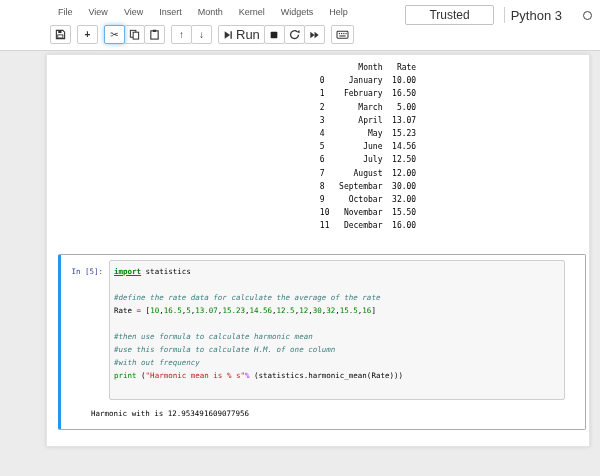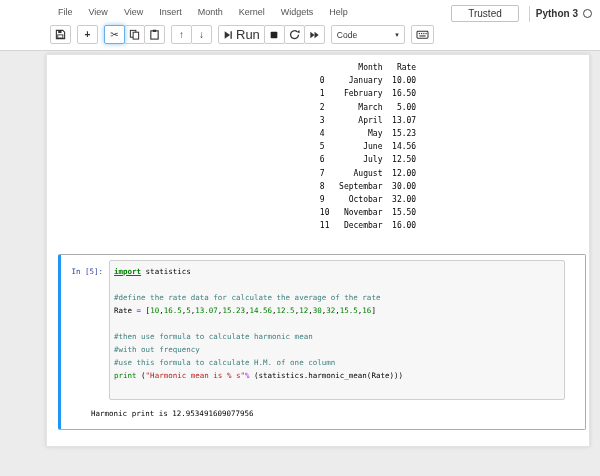--- a/index.html
+++ b/index.html
@@ -4,24 +4,24 @@
 <style>
   * { margin:0; padding:0; box-sizing:border-box; }
   html,body { width:600px; height:476px; overflow:hidden; background:#ececec;
               font-family:"Liberation Sans", sans-serif; }
 
   
   .nb-header { background:#fff; border-bottom:1px solid #d4d4d4; position:relative; }
   .menubar { display:flex; align-items:flex-start; padding:7px 0 5px 50px; }
   .menu-item { font-size:9px; color:#555; padding:0 8px; cursor:pointer; }
   .header-right { position:absolute; right:8px; top:5px; display:flex; align-items:center; }
-  .trusted-btn { font-size:10px; color:#333; border:1px solid #c3c3c3; border-radius:2px;
-                 padding:2px 16px; background:#fff; }
+  .trusted-btn { font-size:12px; color:#333; border:1px solid #c3c3c3; border-radius:2px;
+                 padding:2px 23px; background:#fff; }
   .vdivider { width:1px; height:16px; background:#d0d0d0; margin:0 6px 0 10px; }
-  .kernel-name { font-size:10px; color:#333; margin-right:5px;font-weight:bold; }
+  .kernel-name { font-size:13px; color:#333; margin-right:21px; }
   .kernel-dot { width:9px; height:9px; border:1.5px solid #444; border-radius:50%; }
 
   .toolbar { display:flex; align-items:center; padding:3px 0 6px 50px; }
   .tbtn { height:19px; min-width:21px; background:#fff; border:1px solid #ccc; border-radius:2px;
           display:flex; align-items:center; justify-content:center; padding:0 4px;
           color:#333; font-size:10px; cursor:pointer; }
   .tbtn + .tbtn { margin-left:-1px; }
   .tgroup { display:flex; margin-right:6px; }
   .tbtn.focused { border-color:#66afe9; box-shadow:0 0 5px rgba(102,175,233,.7); position:relative; z-index:2; }
   .tbtn .glyph { font-size:10px; line-height:1; }
@@ -43,21 +43,21 @@
   .cell { margin:21px 3px 0 11px; border:1px solid #ababab; border-left:3px solid #2196f3;
           border-radius:2px; padding:5px 20px 0 0; background:#fff; }
   .input-row { display:flex; }
   .prompt { width:48px; text-align:right; padding:5px 6px 0 0;
             font:7.5px/13px "DejaVu Sans Mono", monospace; color:#303f9f; }
   .input-area { flex:1; border:1px solid #cfcfcf; border-radius:2px; background:#f7f7f7;
                 padding:4px 4px; }
   .code-line { font:7.5px/13px "DejaVu Sans Mono", monospace; white-space:pre; color:#000; }
   .tk-kw      { color:#008000; font-weight:bold;text-decoration:underline; }
   .tk-builtin { color:#008000; }
-  .tk-comment { color:#408080; }
+  .tk-comment { color:#408080; font-style:italic; }
   .tk-num     { color:#008000; }
   .tk-op      { color:#aa22ff; }
   .tk-str     { color:#ba2121; }
   .tk-plain   { color:#000; }
   .output-row { padding:7px 0 9px 30px; }
   .cell-output { font:7.5px/13px "DejaVu Sans Mono", monospace; color:#000; white-space:pre; }
 
   svg.ic { display:block; }
 </style>
 </head>
@@ -140,24 +140,20 @@
           <path d="M10.3 6.2a4.3 4.3 0 1 1-1.4-3.2" fill="none" stroke="#333" stroke-width="1.4"></path>
           <polygon points="11.4,1.2 11.6,4.6 8.4,3.2" fill="#333"></polygon>
         </svg>
       </button>
       <button class="tbtn">
         <svg class="ic" width="11" height="10" viewBox="0 0 12 12">
           <polygon points="1,2 6,6 1,10" fill="#333"></polygon>
           <polygon points="6,2 11,6 6,10" fill="#333"></polygon>
         </svg>
       </button>
-    </div>
-    <div class="cell-type-select">
-      <span>Code</span>
-      <span class="caret">▾</span>
     </div>
     <button class="tbtn">
       <svg class="ic" width="13" height="11" viewBox="0 0 14 12">
         <rect x="1" y="2.5" width="12" height="7.5" rx="1" fill="none" stroke="#333" stroke-width="1.1"></rect>
         <rect x="3" y="4.3" width="1.3" height="1.3" fill="#333"></rect>
         <rect x="5.4" y="4.3" width="1.3" height="1.3" fill="#333"></rect>
         <rect x="7.8" y="4.3" width="1.3" height="1.3" fill="#333"></rect>
         <rect x="10.2" y="4.3" width="1.3" height="1.3" fill="#333"></rect>
         <rect x="3.6" y="7" width="6.8" height="1.2" fill="#333"></rect>
       </svg>
@@ -185,25 +181,25 @@
     <div class="cell">
       <div class="input-row">
         <div class="prompt">In [5]:</div>
         <div class="input-area">
             <div class="code-line"><span class="tk-kw">import</span><span class="tk-plain"> statistics</span></div>
             <div class="code-line">&nbsp;</div>
             <div class="code-line"><span class="tk-comment">#define the rate data for calculate the average of the rate</span></div>
             <div class="code-line"><span class="tk-plain">Rate </span><span class="tk-op">=</span><span class="tk-plain"> [</span><span class="tk-num">10</span><span class="tk-plain">,</span><span class="tk-num">16.5</span><span class="tk-plain">,</span><span class="tk-num">5</span><span class="tk-plain">,</span><span class="tk-num">13.07</span><span class="tk-plain">,</span><span class="tk-num">15.23</span><span class="tk-plain">,</span><span class="tk-num">14.56</span><span class="tk-plain">,</span><span class="tk-num">12.5</span><span class="tk-plain">,</span><span class="tk-num">12</span><span class="tk-plain">,</span><span class="tk-num">30</span><span class="tk-plain">,</span><span class="tk-num">32</span><span class="tk-plain">,</span><span class="tk-num">15.5</span><span class="tk-plain">,</span><span class="tk-num">16</span><span class="tk-plain">]</span></div>
             <div class="code-line">&nbsp;</div>
             <div class="code-line"><span class="tk-comment">#then use formula to calculate harmonic mean</span></div>
+            <div class="code-line"><span class="tk-comment">#use this formula to calculate H.M. of one column</span></div>
             <div class="code-line"><span class="tk-comment">#with out frequency</span></div>
-            <div class="code-line"><span class="tk-comment">#use this formula to calculate H.M. of one column</span></div>
             <div class="code-line"><span class="tk-builtin">print</span><span class="tk-plain"> (</span><span class="tk-str">"Harmonic mean is % s"</span><span class="tk-op">%</span><span class="tk-plain"> (statistics.harmonic_mean(Rate)))</span></div>
             <div class="code-line">&nbsp;</div>
           </div>
       </div>
       <div class="output-row">
-        <div class="cell-output">Harmonic print is 12.953491609077956</div>
+        <div class="cell-output">Harmonic with is 12.953491609077956</div>
       </div>
     </div>
 
   </div>
 </main>
 
 </body></html>

